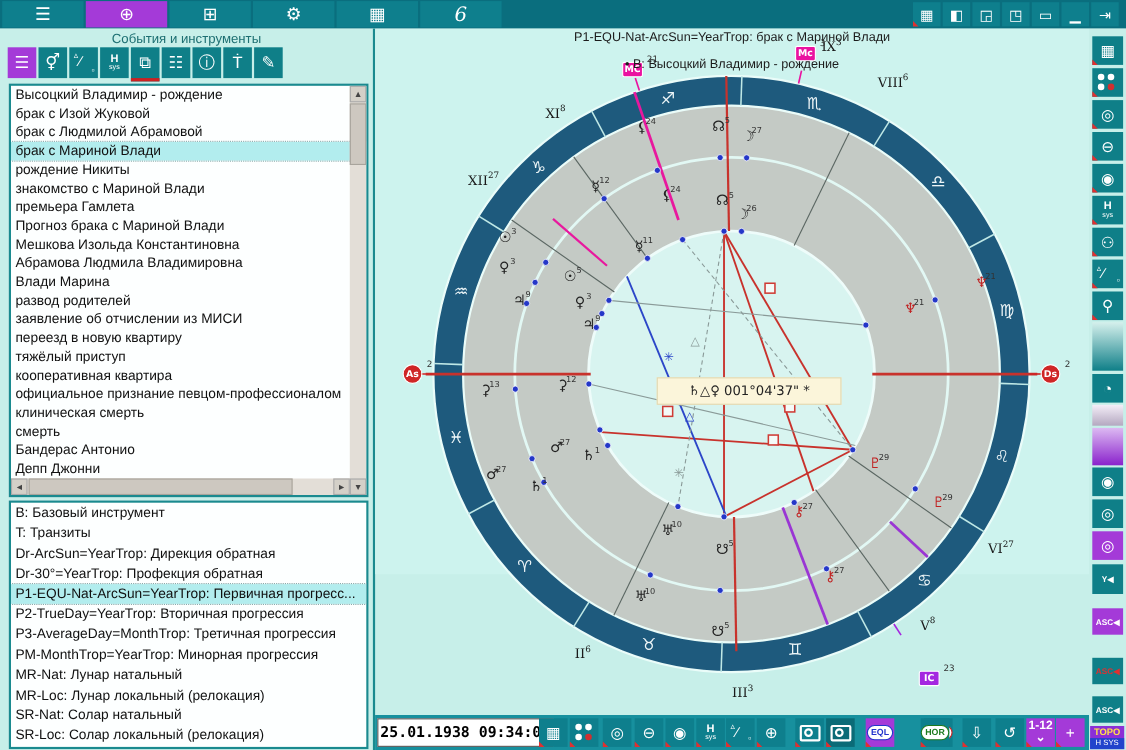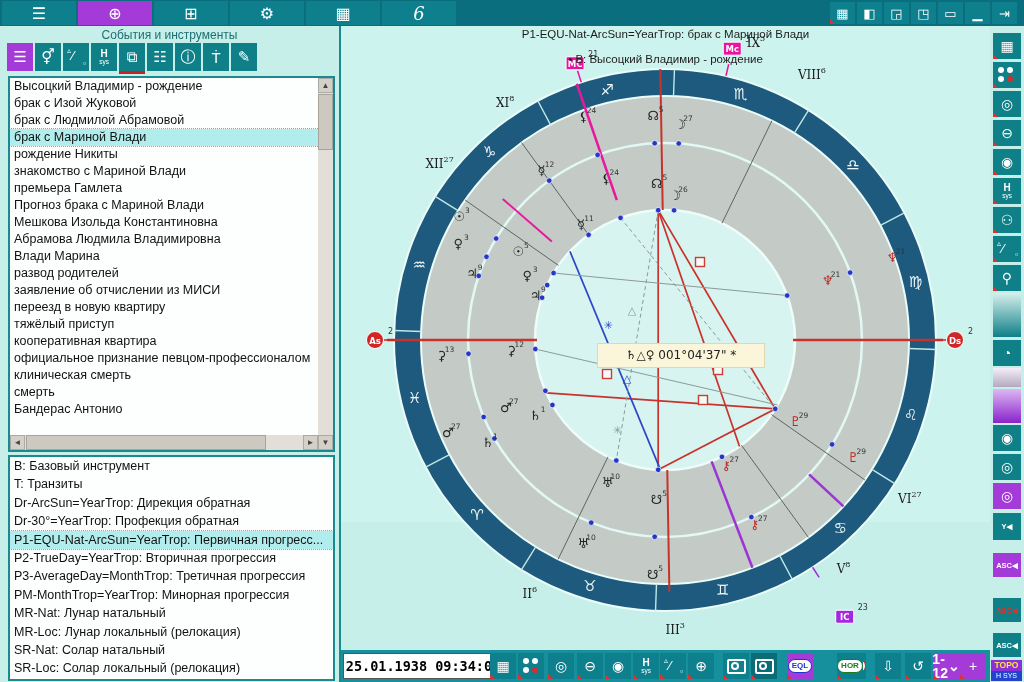--- a/index.html
+++ b/index.html
@@ -44,21 +44,21 @@
   .asp{position:relative;width:100%;height:100%;}
   .asp i{font-style:normal;position:absolute;color:#fff;}
   .asp .a1{font-size:8px;left:4px;top:3px;} .asp .a2{font-size:13px;left:9px;top:5px;} .asp .a3{font-size:8px;right:3px;bottom:3px;}
   .cam{width:15px;height:11px;border:2px solid #fff;border-radius:2px;position:relative;}
   .cam::after{content:'';position:absolute;width:4px;height:4px;border:2px solid #fff;border-radius:50%;left:2px;top:1px;}
   .dots4{position:relative;width:100%;height:100%;}
   .dots4 b{position:absolute;width:6px;height:6px;border-radius:50%;background:#fff;}
   .dots4 b:nth-child(1){left:5px;top:5px;} .dots4 b:nth-child(2){left:14px;top:5px;}
   .dots4 b:nth-child(3){left:5px;top:14px;} .dots4 b:nth-child(4){left:14px;top:14px;background:#d03030;}
   .pill{background:#fff;border-radius:8px;font-size:8px;font-weight:bold;padding:2px 3px;line-height:1;}
-  .r112{display:flex;flex-direction:row;align-items:center;line-height:1;font-size:14px;font-weight:bold;}
+  .r112{display:flex;flex-direction:column;align-items:center;line-height:1;font-size:11px;font-weight:bold;}
   .topo{position:absolute;left:1px;width:31px;background:#8b2fd6;text-align:center;cursor:pointer;}
   .topo .t1{color:#ffe04a;font-size:8.5px;font-weight:bold;line-height:11px;}
   .topo .t2{background:#2244cc;color:#fff;font-size:7px;line-height:10px;}
 </style>
 </head>
 <body>
 
 <div id="topbar">
     <div class="tbtn" style="left: 2px; width: 74px;">☰</div>
     <div class="tbtn sel" style="left: 78px; width: 74px;">⊕</div>
@@ -92,20 +92,21 @@
       <div class="row">Влади Марина</div>
       <div class="row">развод родителей</div>
       <div class="row">заявление об отчислении из МИСИ</div>
       <div class="row">переезд в новую квартиру</div>
       <div class="row">тяжёлый приступ</div>
       <div class="row">кооперативная квартира</div>
       <div class="row">официальное признание певцом-профессионалом</div>
       <div class="row">клиническая смерть</div>
       <div class="row">смерть</div>
       <div class="row">Бандерас Антонио</div>
+      <div class="row">Депп Джонни</div>
       <div class="vscroll">
         <div class="sbtn" style="top: 0px;">▲</div>
         <div class="sbtn" style="bottom: 0px;">▼</div>
         <div class="sthumb" style="top: 16px; left: 0px; width: 15px; height: 56px;"></div>
       </div>
       <div class="hscroll">
         <div class="sbtn" style="left: 0px;">◄</div>
         <div class="sbtn" style="right: 0px;">►</div>
         <div class="sthumb" style="left: 16px; top: 0px; width: 240px; height: 15px;"></div>
       </div>

